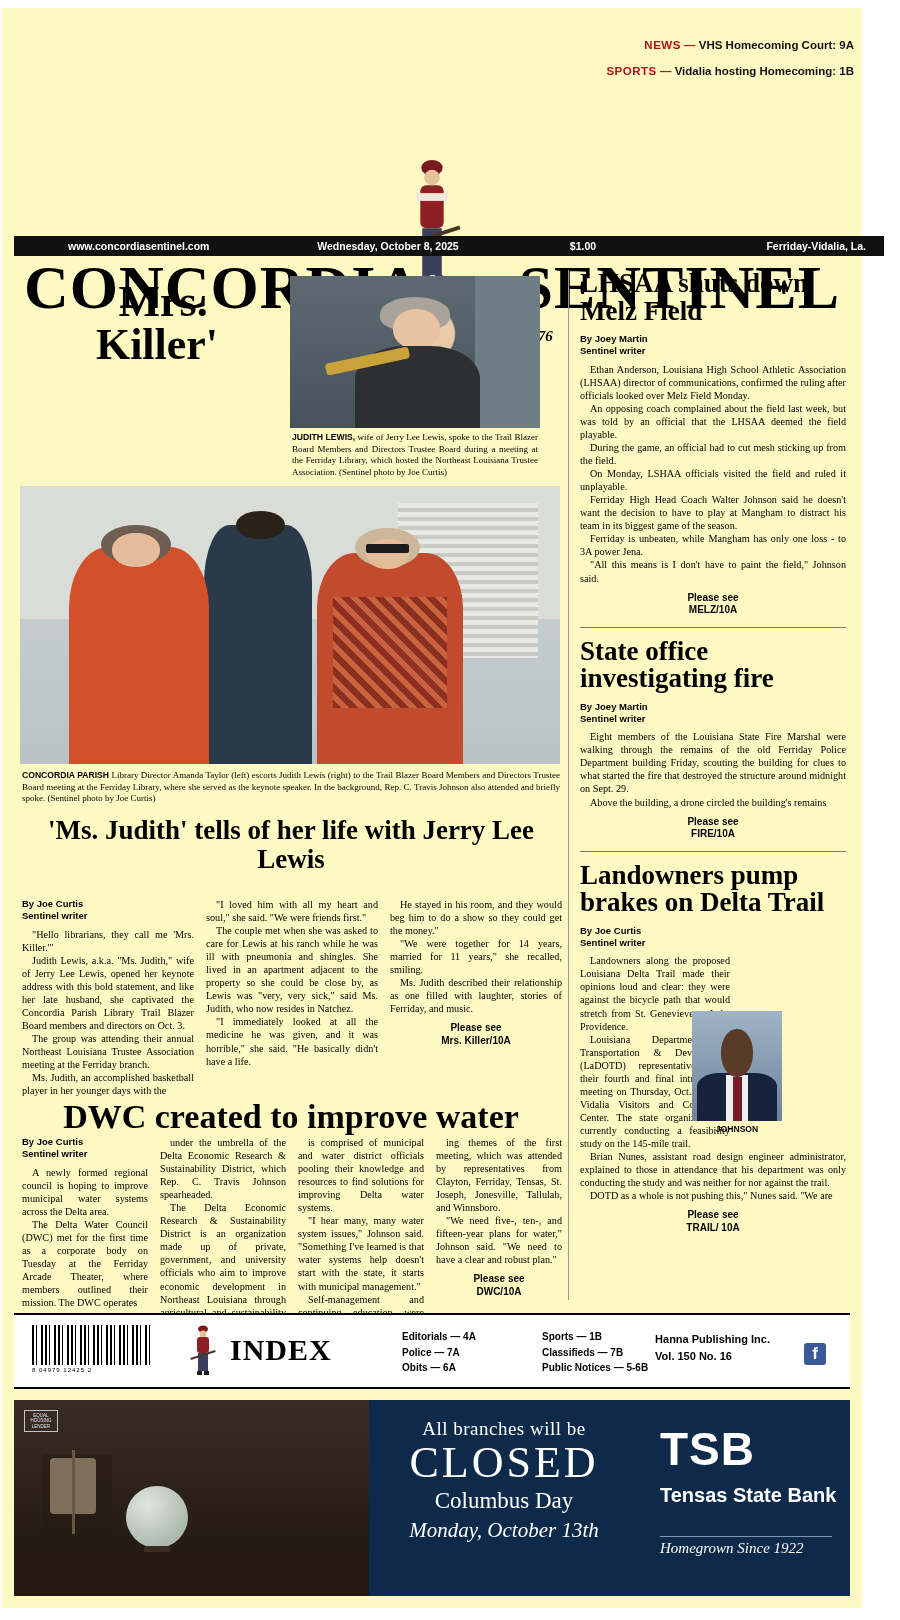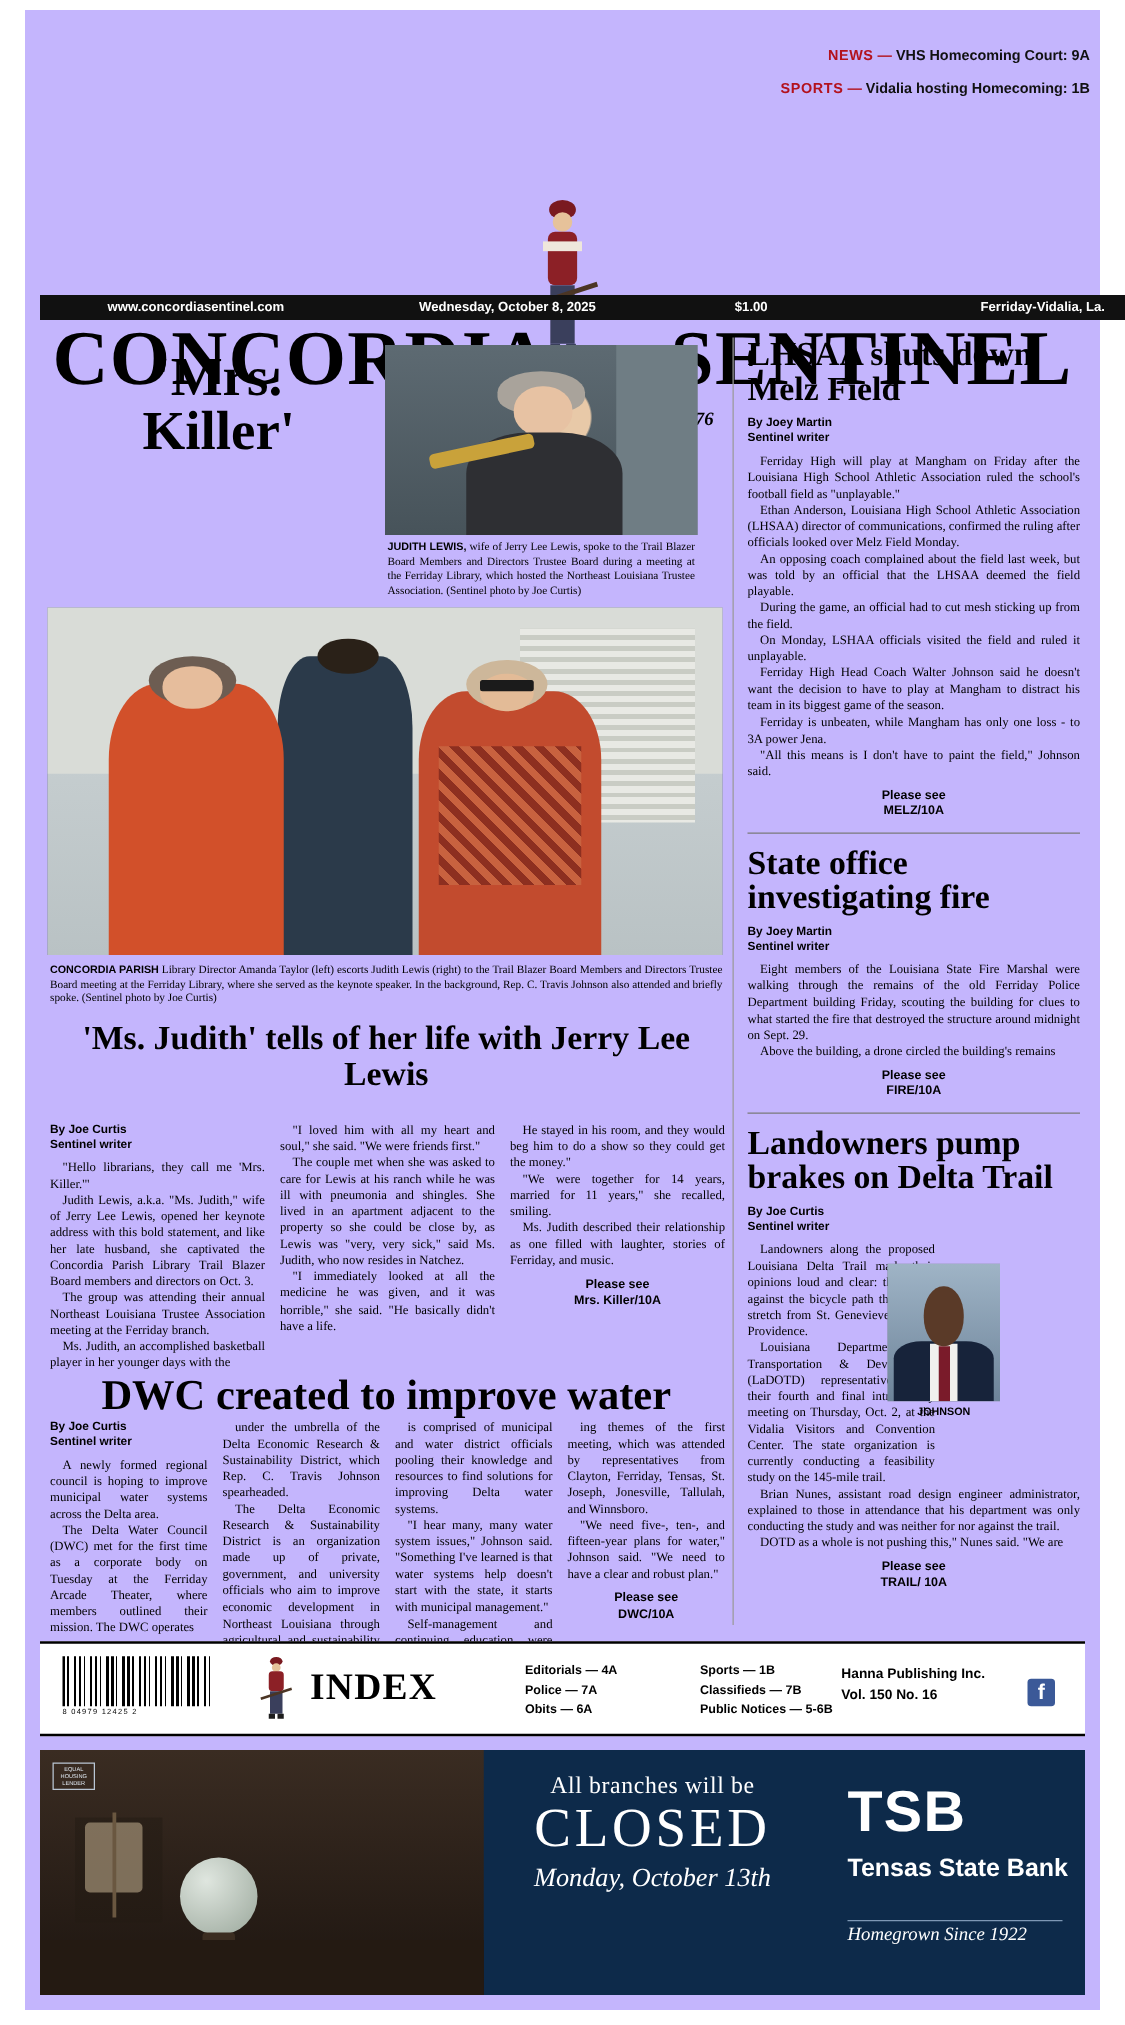--- a/index.html
+++ b/index.html
@@ -10,22 +10,22 @@
     overflow:hidden;
   }
   .page{
     position:relative;
     width:900px;height:1620px;
     background:#ffffff;
     box-sizing:border-box;
   }
   .sheet{
     position:absolute;
-    left:20px;top:8px;width:860px;height:1600px;
-    background:#c4b5fd;
+    left:2px;top:8px;width:860px;height:1600px;
+    background:#fef9c3;
   }
 
   
   .teasers{
     position:absolute;right:8px;top:30px;width:330px;
     text-align:right;font-family:"Liberation Sans",sans-serif;
   }
   .teaser{margin-bottom:10px;font-size:11.5px;font-weight:bold;line-height:1.35;}
   .teaser .kicker{color:#b3121d;letter-spacing:.5px;}
   .teaser .dash{color:#b3121d;}
@@ -322,21 +322,20 @@
   <div class="vrule" style="left:566px;top:262px;height:1030px;"></div>
   <div class="rail">
 
     <div class="sec">
       <h2 class="hl">LHSAA shuts down Melz Field</h2>
       <div class="byline">
         <div>By Joey Martin</div>
         <div>Sentinel writer</div>
       </div>
       <div class="body">
-        <p>Ferriday High will play at Mangham on Friday after the Louisiana High School Athletic Association ruled the school's football field as "unplayable."</p>
         <p>Ethan Anderson, Louisiana High School Athletic Association (LHSAA) director of communications, confirmed the ruling after officials looked over Melz Field Monday.</p>
         <p>An opposing coach complained about the field last week, but was told by an official that the LHSAA deemed the field playable.</p>
         <p>During the game, an official had to cut mesh sticking up from the field.</p>
         <p>On Monday, LSHAA officials visited the field and ruled it unplayable.</p>
         <p>Ferriday High Head Coach Walter Johnson said he doesn't want the decision to have to play at Mangham to distract his team in its biggest game of the season.</p>
         <p>Ferriday is unbeaten, while Mangham has only one loss - to 3A power Jena.</p>
         <p>"All this means is I don't have to paint the field," Johnson said.</p>
       </div>
       <div class="jump" style="white-space:pre-line">Please see
 MELZ/10A</div>
@@ -425,20 +424,21 @@
       <div class="ad-sail"></div>
       <div class="ad-sailmast"></div>
       <div class="ad-globe"></div>
       <div class="ad-globe-base"></div>
       <div class="ad-desk"></div>
       <div class="ad-lender">EQUAL HOUSING LENDER</div>
     </div>
     <div class="ad-mid">
       <div class="ad-l1">All branches will be</div>
       <div class="ad-l2">CLOSED</div>
+      <div class="ad-l3">Columbus Day</div>
       <div class="ad-l4">Monday, October 13th</div>
     </div>
     <div class="ad-right">
       <div class="tsb">TSB</div>
       <div class="tsb-name">Tensas State Bank</div>
       <div class="tsb-line"></div>
       <div class="tsb-tag">Homegrown Since 1922</div>
     </div>
   </div>
 

